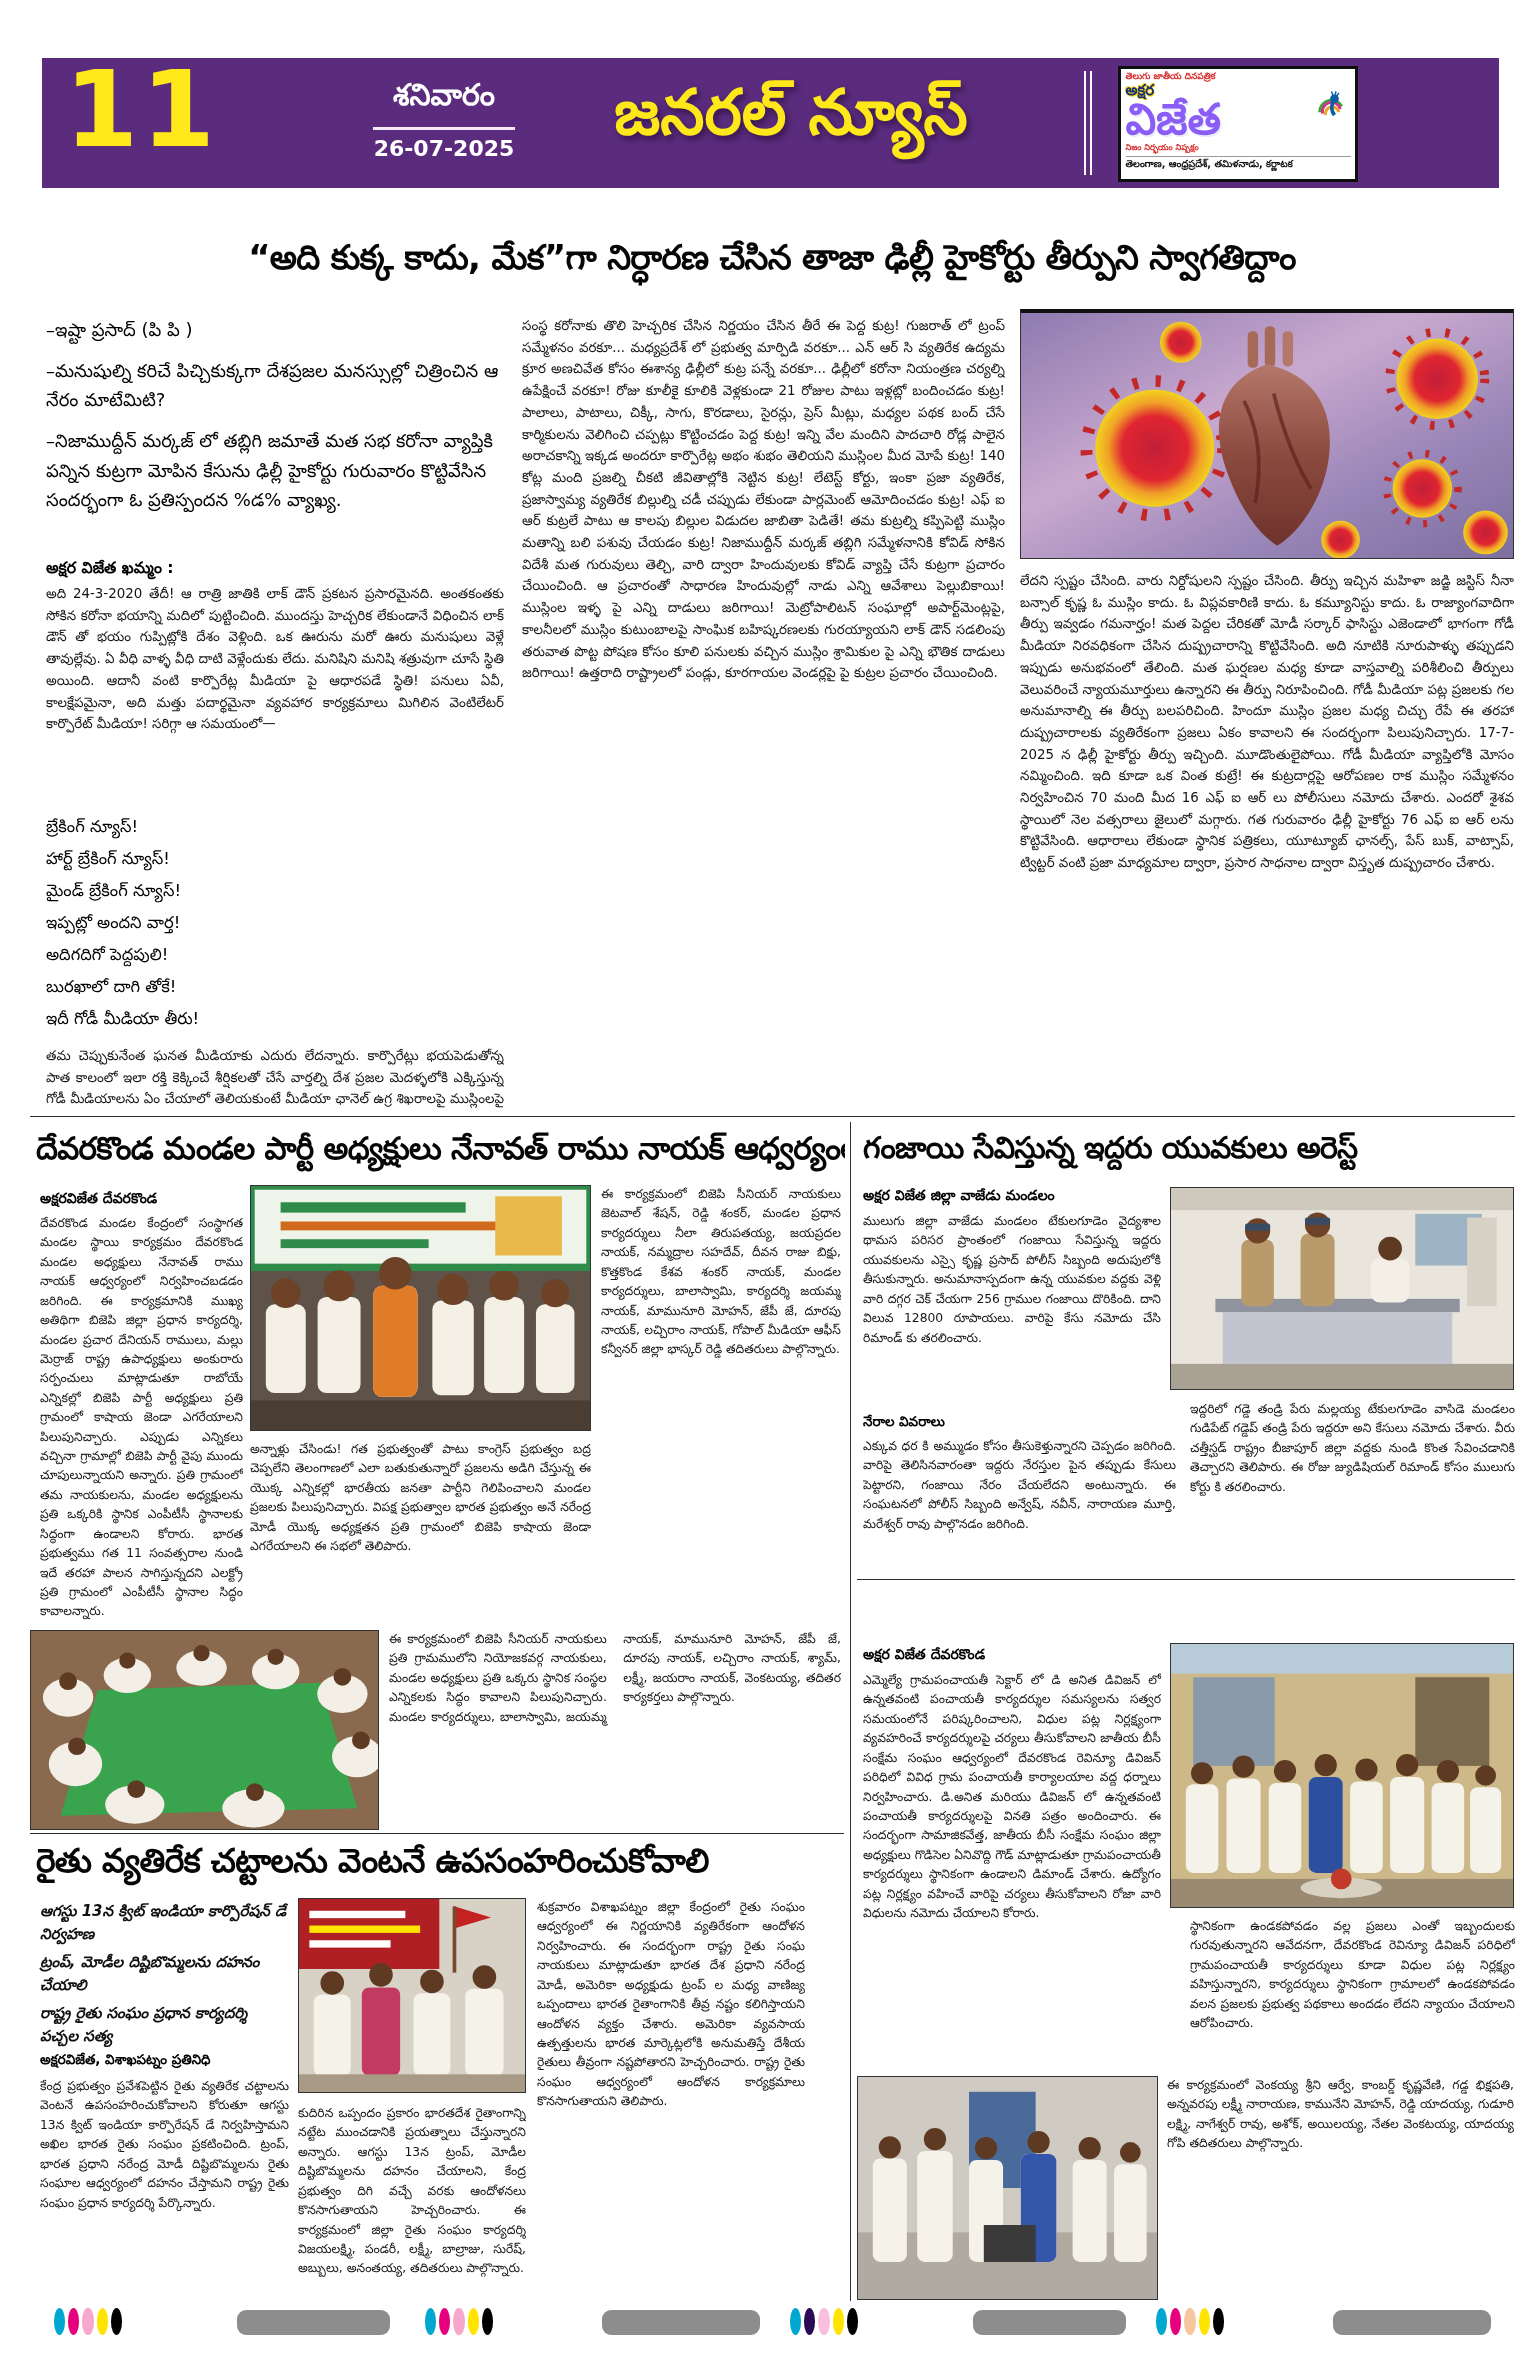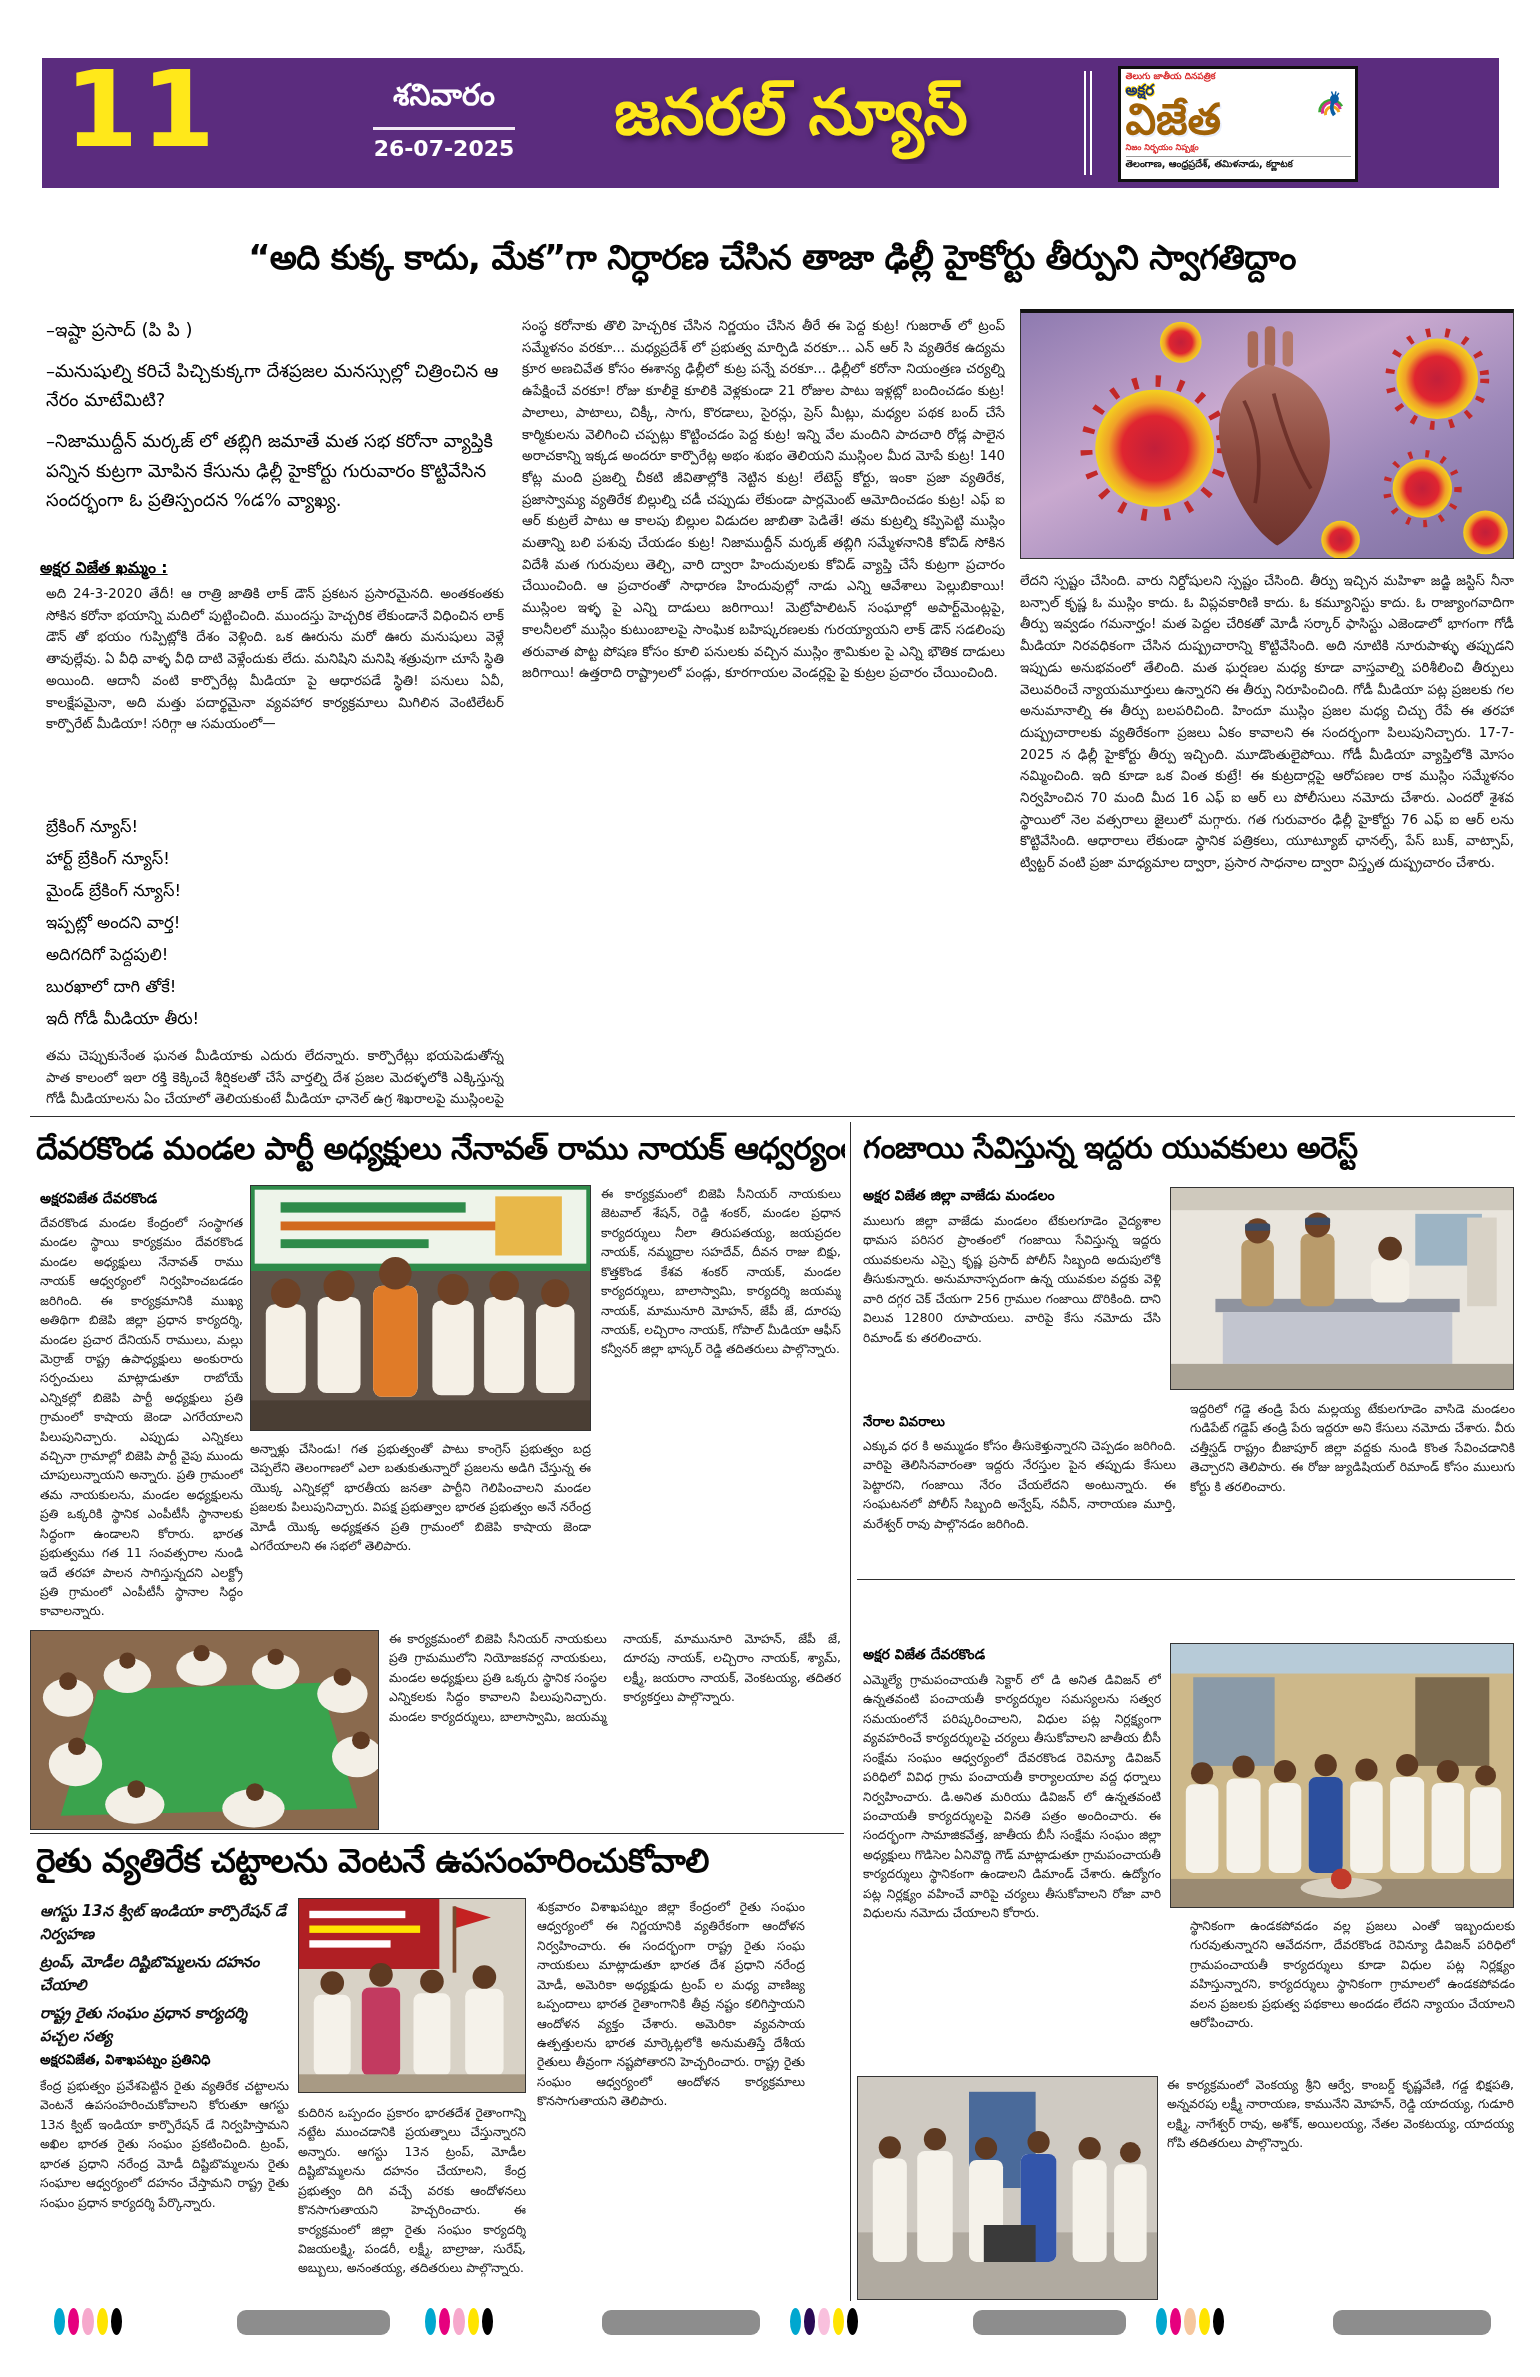--- a/index.html
+++ b/index.html
@@ -13,21 +13,21 @@
   .pagenum{position:absolute;left:22.4px;top:-10.4px;font-size:106px;font-weight:800;color:#ffe81a;letter-spacing:3px}
   .daydate{position:absolute;left:268px;top:19.4px;width:268px;text-align:center;color:#fff}
   .day{font-size:30px;font-weight:700}
   .dayrule{width:142px;margin:7.5px auto 6px auto;border-bottom:3px solid #f2e9f5}
   .date{font-size:22px;font-weight:800}
   .mast-title{position:absolute;left:462px;top:18px;width:574px;text-align:center;font-size:63px;font-weight:800;color:#ffe81a;white-space:nowrap;overflow:hidden;text-shadow:3px 3.7px 6px rgba(30,5,40,.55)}
   .vsep{position:absolute;left:1042px;top:13.4px;height:104px;width:7.5px;border-left:2.2px solid #fff;border-right:2.2px solid #fff}
   .logo-box{position:absolute;left:1076px;top:7.5px;width:240px;height:116px;background:#fff;border:3.7px solid #101010;text-align:left;padding:2.2px 4.5px;overflow:hidden}
   .logo-top{font-size:9px;font-weight:700;color:#d92b2b}
   .logo-pre{font-size:15px;font-weight:800;color:#15307a;text-shadow:0.7px 0.7px 0 #ffd700,-0.7px -0.7px 0 #ffd700;line-height:1.05}
-  .logo-name{font-size:43px;font-weight:800;color:#a16207;line-height:1.0;text-shadow:1.5px 1.5px 0 #e8eefc}
+  .logo-name{font-size:43px;font-weight:800;color:#8b5cf6;line-height:1.0;text-shadow:1.5px 1.5px 0 #e8eefc}
   .logo-motto{font-size:8.2px;font-weight:700;color:#d92b2b;margin-top:0.7px}
   .logo-regions{font-size:9.7px;font-weight:700;color:#111;border-top:1.5px solid #9a9a9a;margin-top:1.5px;padding-top:1.5px}
   .peacock{position:absolute;right:10.4px;top:21px}
 
   
   .headline-xl{position:absolute;left:30px;top:237px;width:1484px;height:58px;font-size:34px;font-weight:800;color:#060606;text-align:center;white-space:nowrap;overflow:hidden;letter-spacing:-0.7px}
   .headline-l{font-size:30px;font-weight:800;color:#060606;white-space:nowrap;overflow:hidden;letter-spacing:-0.7px}
   .byline{font-weight:800;font-size:14px;color:#000}
   .bt{font-size:13.4px;line-height:1.62;text-align:justify;color:#141414;overflow:hidden}
   .bt-s{font-size:12.3px;line-height:1.58;text-align:justify;color:#141414;overflow:hidden}
@@ -86,21 +86,21 @@
     </div>
   </div>
 
   <div class="headline-xl">“అది కుక్క కాదు, మేక”గా నిర్ధారణ చేసిన తాజా ఢిల్లీ హైకోర్టు తీర్పుని స్వాగతిద్దాం</div>
 
   <div class="abs bullets" style="left:46px;top:315px;width:458px;">
     <div>–ఇష్టా ప్రసాద్ (పి పి )</div>
     <div>–మనుషుల్ని కరిచే పిచ్చికుక్కగా దేశప్రజల మనస్సుల్లో చిత్రించిన ఆ నేరం మాటేమిటి?</div>
     <div>–నిజాముద్దీన్ మర్కజ్ లో తబ్లిగి జమాతే మత సభ కరోనా వ్యాప్తికి పన్నిన కుట్రగా మోపిన కేసును ఢిల్లీ హైకోర్టు గురువారం కొట్టివేసిన సందర్భంగా ఓ ప్రతిస్పందన %డ% వ్యాఖ్య.</div>
   </div>
-  <div class="abs byline" style="left:40px;top:558px;font-size:15.7px;text-decoration:underline;">అక్షర విజేత ఖమ్మం :</div>
+  <div class="abs byline" style="left:46px;top:558px;font-size:15.7px;">అక్షర విజేత ఖమ్మం :</div>
   <div class="abs bt" style="left:46px;top:583px;width:458px;height:224px;">అది 24-3-2020 తేదీ! ఆ రాత్రి జాతికి లాక్ డౌన్ ప్రకటన ప్రసారమైనది. అంతకంతకు సోకిన కరోనా భయాన్ని మదిలో పుట్టించింది. ముందస్తు హెచ్చరిక లేకుండానే విధించిన లాక్ డౌన్ తో భయం గుప్పిట్లోకి దేశం వెళ్లింది. ఒక ఊరును మరో ఊరు మనుషులు వెళ్లే తావుల్లేవు. ఏ వీధి వాళ్ళ వీధి దాటి వెళ్లేందుకు లేదు. మనిషిని మనిషి శత్రువుగా చూసే స్థితి అయింది. ఆదానీ వంటి కార్పొరేట్ల మీడియా పై ఆధారపడే స్థితి! పనులు ఏవీ, కాలక్షేపమైనా, అది మత్తు పదార్థమైనా వ్యవహార కార్యక్రమాలు మిగిలిన వెంటిలేటర్ కార్పొరేట్ మీడియా! సరిగ్గా ఆ సమయంలో—</div>
   <div class="abs shoutlines" style="left:46px;top:811px;width:458px;height:233px;overflow:hidden;">
     <div>బ్రేకింగ్ న్యూస్!</div>
     <div>హార్ట్ బ్రేకింగ్ న్యూస్!</div>
     <div>మైండ్ బ్రేకింగ్ న్యూస్!</div>
     <div>ఇప్పట్లో అందని వార్త!</div>
     <div>అదిగదిగో పెద్దపులి!</div>
     <div>బురఖాలో దాగి తోకే!</div>
     <div>ఇదీ గోడీ మీడియా తీరు!</div>
   </div>

